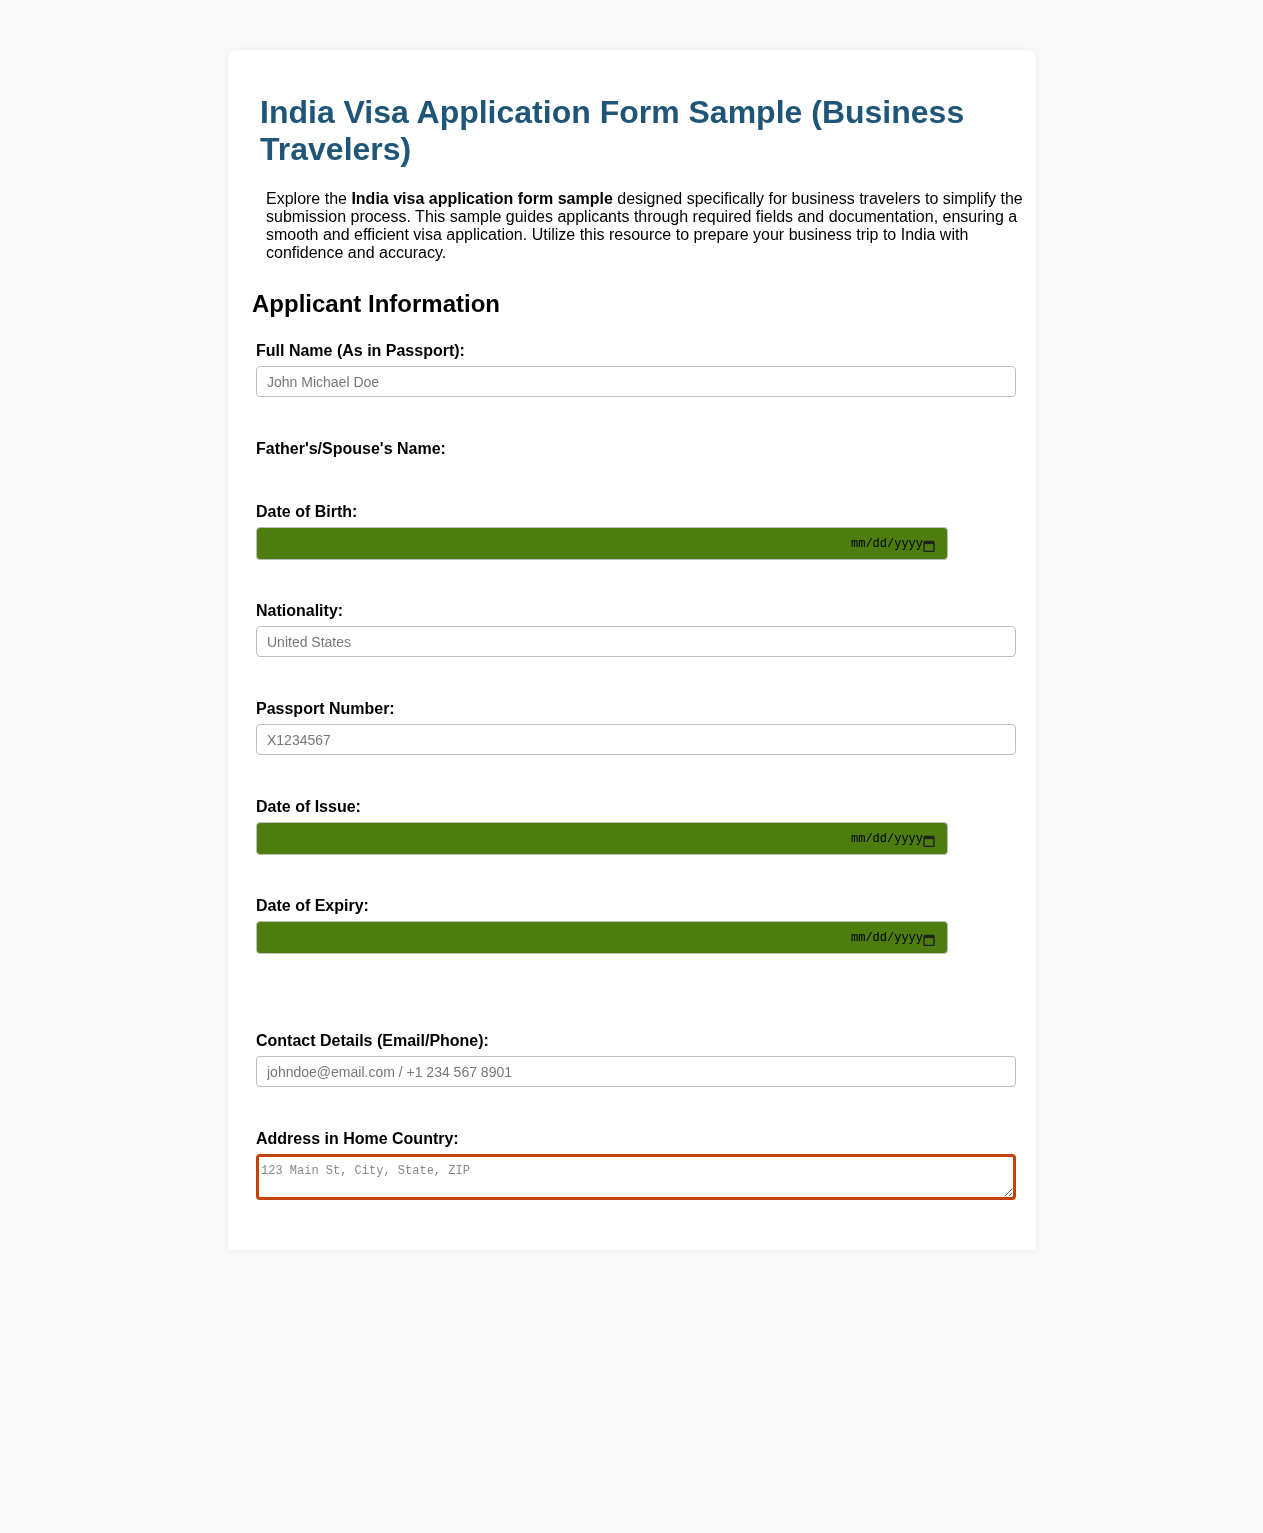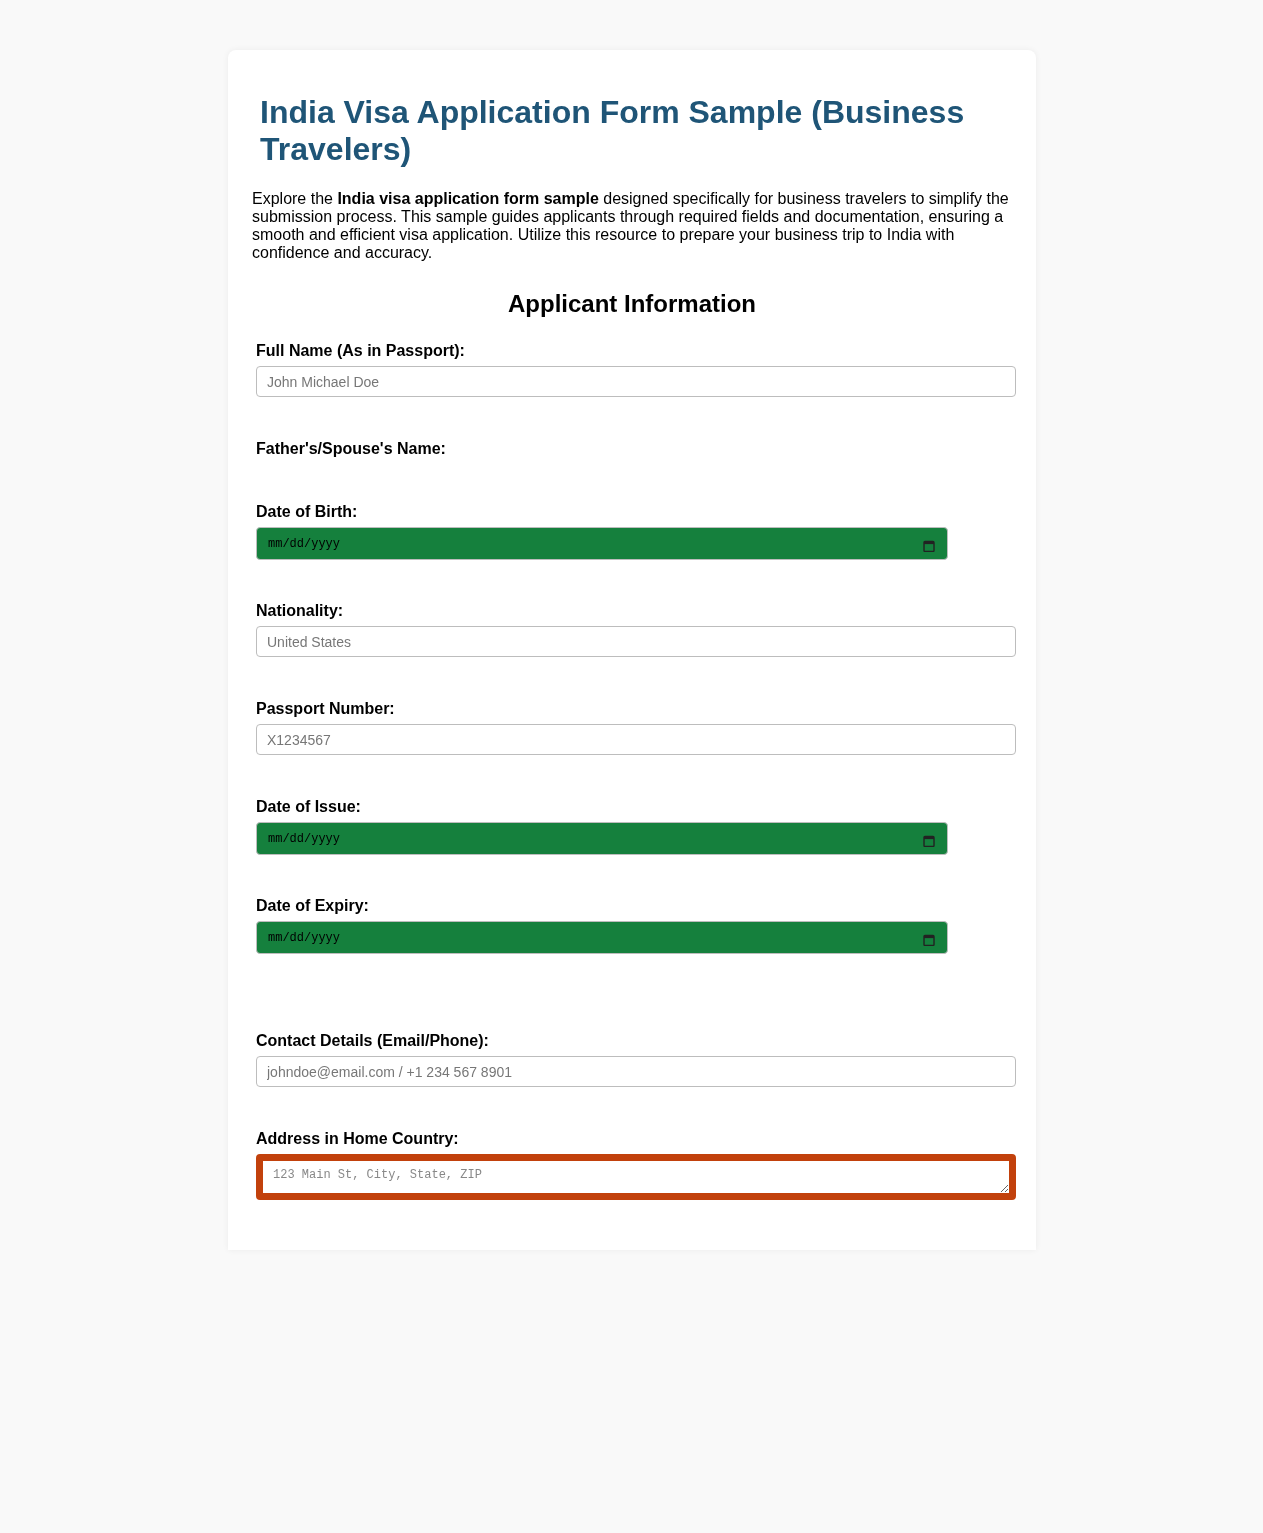--- a/index.html
+++ b/index.html
@@ -29,32 +29,31 @@
       padding: 0 24px;
     }
     .title {
       margin: 44px 0 0 8px;
       font-size: 32px;
       line-height: 37px;
       font-weight: bold;
       color: #1f5577;
     }
     .intro {
-      margin: 22px 0 0 0;
+      margin: 22px 0 0 14px;
       font-size: 16px;
       line-height: 18px;
       width: 760px;
     }
     .intro b { font-weight: bold; }
     .section-title {
       margin: 28px 0 0 0;
       font-size: 24px;
       line-height: 28px;
       font-weight: bold;
-      text-align: center;
     }
     .field {
       margin: 4px;
     }
     .field-label {
       display: block;
       font-size: 16px;
       font-weight: bold;
       line-height: 18px;
       margin: 0 0 6px 0;
@@ -70,49 +69,49 @@
       font-family: "Liberation Sans", sans-serif;
       font-size: 14px;
       color: #4d7c0f;
       background: #fff;
       outline: none;
     }
     .text-input::placeholder { color: #777; }
     .date-input {
       display: flex;
       align-items: center;
-      justify-content: space-between;
+      justify-content: flex-end;
       width: 692px;
       height: 33px;
       box-sizing: border-box;
       border: 1px solid #bdbdbd;
       border-radius: 4px;
       padding: 0 12px 0 11px;
-      background: #15803d;
+      background: #4d7c0f;
       cursor: text;
     }
     .date-text {
       font-family: "Liberation Mono", monospace;
       font-size: 12px;
       color: #000;
     }
     .cal-icon {
       width: 12px;
       height: 12px;
       display: inline-block;
       cursor: pointer;
     }
     .textarea {
       display: block;
       width: 760px;
       height: 46px;
       box-sizing: border-box;
-      border: 7px solid #c2410c;
+      border: 3px solid #c2410c;
       border-radius: 4px;
-      padding: 7px 10px;
+      padding: 7px 2px;
       font-family: "Liberation Mono", monospace;
       font-size: 12px;
       color: #777;
       resize: vertical;
       outline: none;
     }
     .textarea::placeholder { color: #888; }
     .gap-text { height: 35px; }
     .gap-date { height: 34px; }
   </style>

